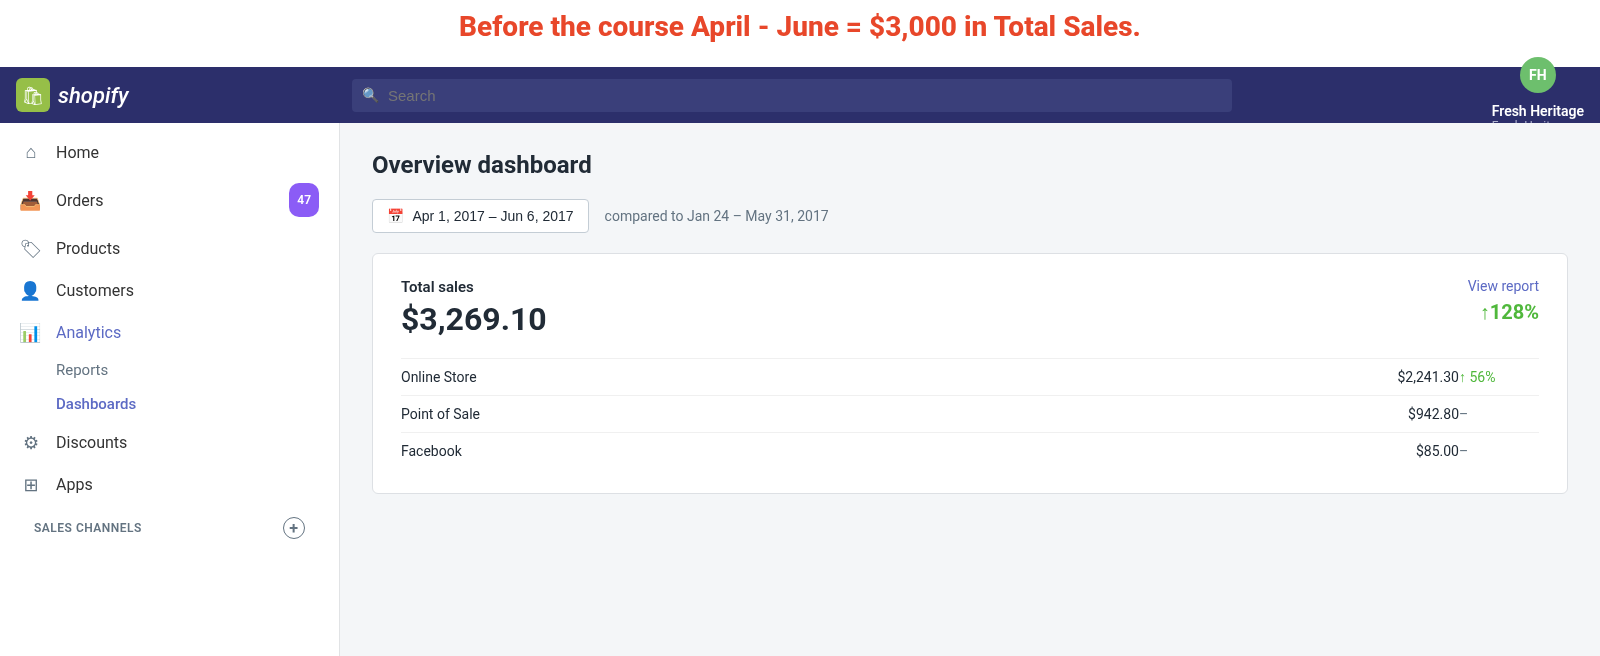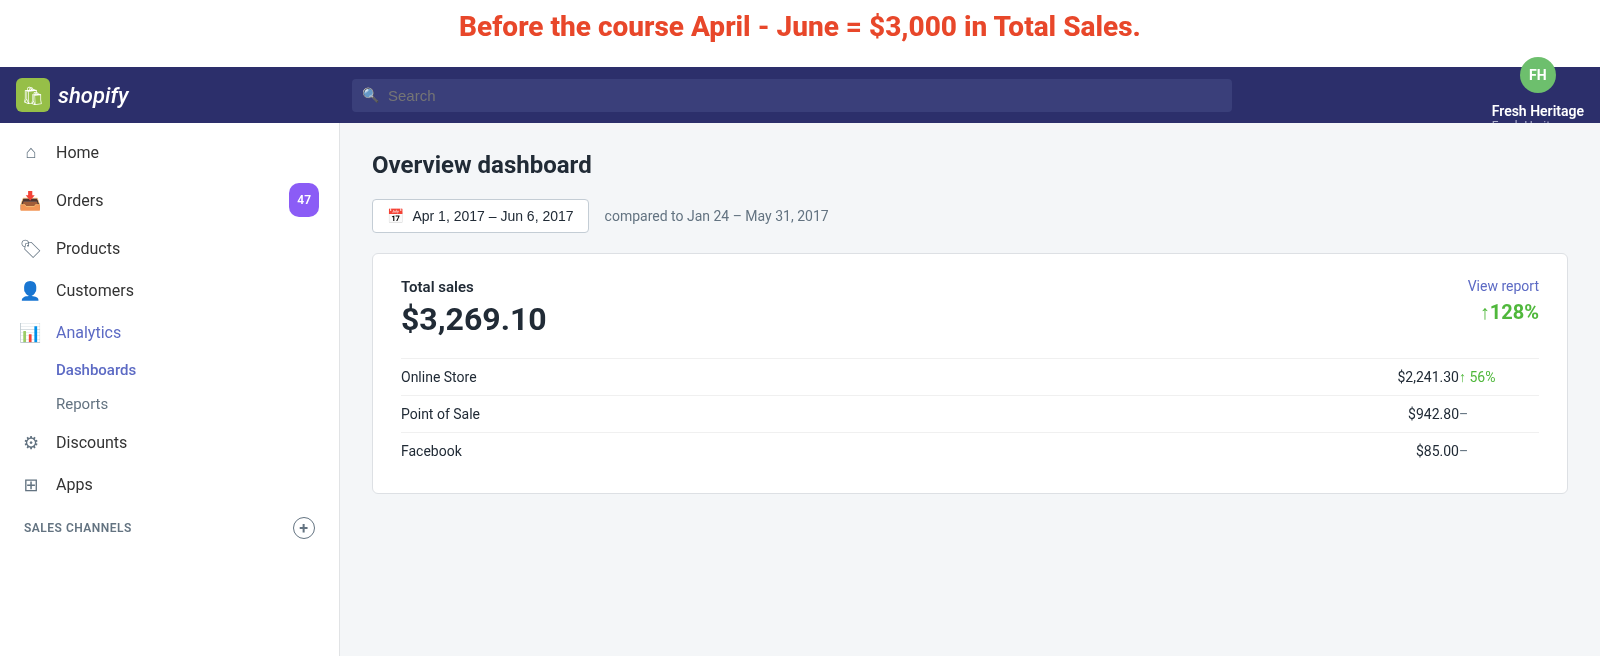--- a/index.html
+++ b/index.html
@@ -146,21 +146,21 @@
       padding: 8px 20px 8px 0;
       font-size: 15px;
       cursor: pointer;
       color: #637381;
     }
     .sub-item.active { color: #5c6ac4; font-weight: 500; }
     .sales-channels-header {
       display: flex;
       align-items: center;
       justify-content: space-between;
-      padding: 12px 24px 6px;
+      padding: 12px 34px 6px;
       font-size: 12px;
       font-weight: 600;
       color: #637381;
       text-transform: uppercase;
       letter-spacing: 0.5px;
       gap: 40px;
     }
     .add-btn {
       width: 22px;
       height: 22px;
@@ -329,25 +329,25 @@
     <div class="sidebar-item">
       <span class="sidebar-icon">👤</span>
       <span>Customers</span>
     </div>
 
     <div class="sidebar-item active">
       <span class="sidebar-icon">📊</span>
       <span>Analytics</span>
     </div>
     <div class="sub-menu">
+      <div class="sub-item">
+        <span>Reports</span>
+      </div>
       <div class="sub-item active">
         <span>Dashboards</span>
-      </div>
-      <div class="sub-item">
-        <span>Reports</span>
       </div>
     </div>
 
     <div class="sidebar-item">
       <span class="sidebar-icon">⚙</span>
       <span>Discounts</span>
     </div>
 
     <div class="sidebar-item">
       <span class="sidebar-icon">⊞</span>

